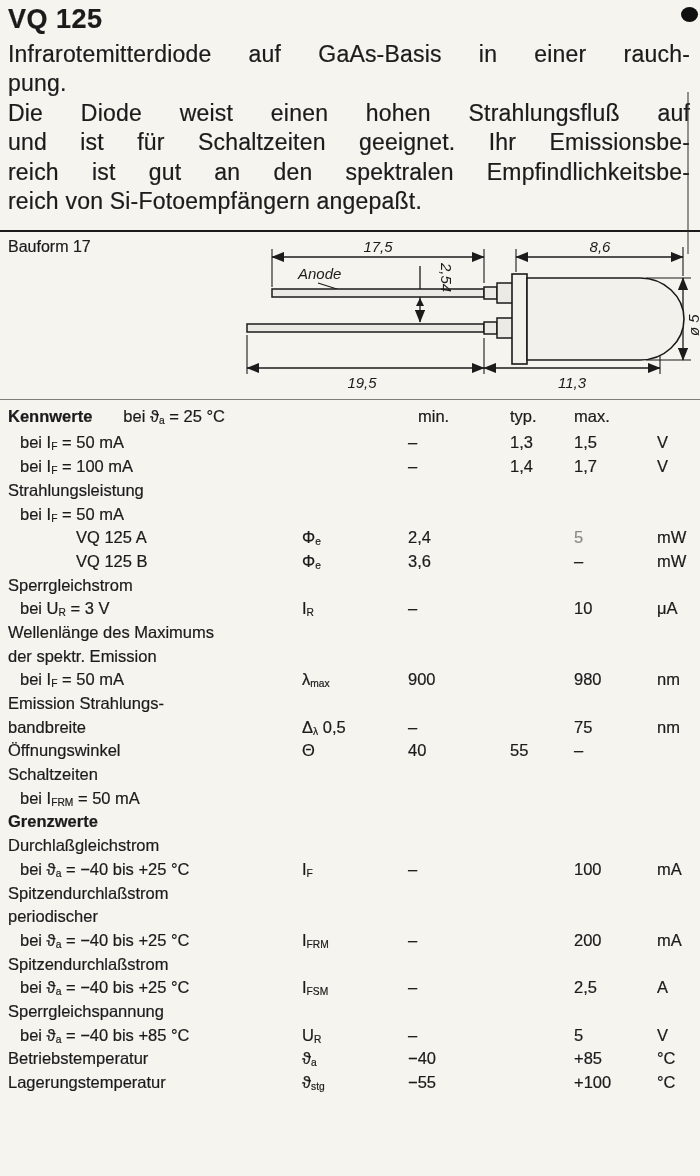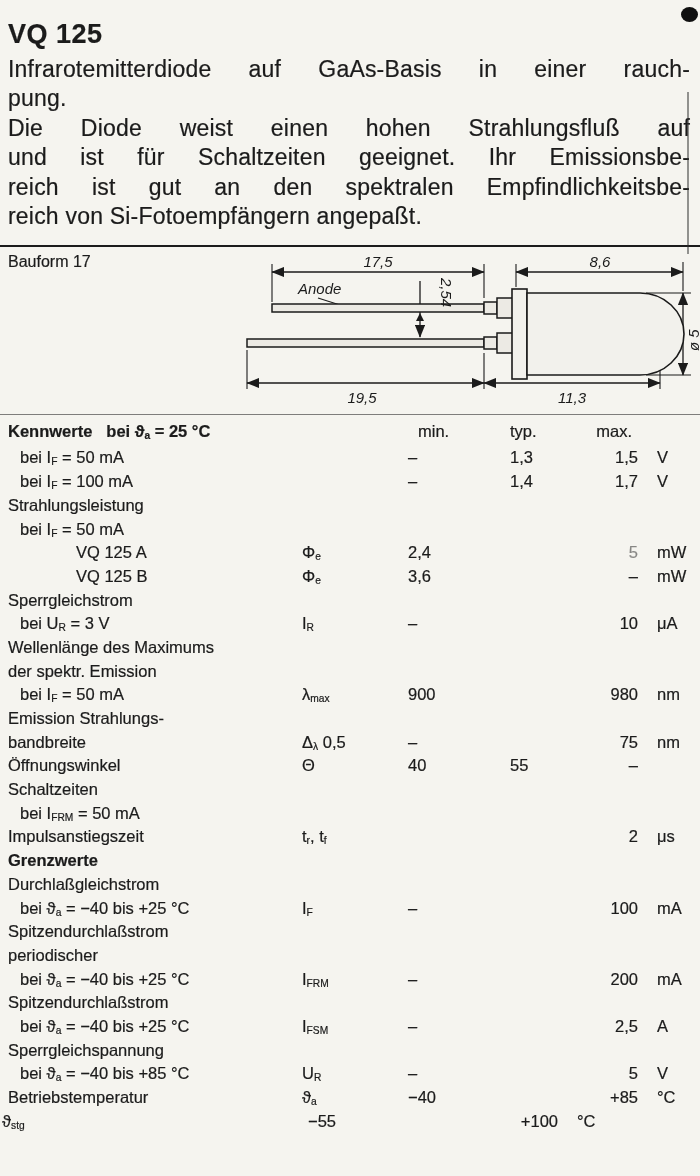--- a/index.html
+++ b/index.html
@@ -3,21 +3,21 @@
 <meta charset="utf-8">
 <style>
   *{box-sizing:border-box;margin:0;padding:0}
   html,body{width:700px;height:1176px}
   body{
     background:#f5f4ef;color:#1b1b1b;
     font-family:"Liberation Sans",sans-serif;
     position:relative;overflow:hidden;
     -webkit-text-stroke:.2px;
   }
-  .page{position:relative;width:700px;height:848px;padding-top:19px}
+  .page{position:relative;width:700px;height:848px;padding-top:4px}
   .title{font-size:27px;font-weight:700;letter-spacing:.5px;margin:0 0 5px 8px;display:inline-block}
   .corner-dot{position:absolute;top:7px;right:2px;width:17px;height:15px;background:#101010;border-radius:50%}
   .intro{margin:0 10px 0 8px;font-size:23px;line-height:29.4px;letter-spacing:.2px}
   .jline{text-align:justify;text-align-last:justify}
   .rule-top{height:2px;background:#1b1b1b;margin-top:14px}
   .rule-mid{height:1px;background:#1b1b1b;opacity:.55}
   .drawing{position:relative;height:167px}
   .bauform{position:absolute;left:8px;top:6px;font-size:16px}
   .drawing svg{position:absolute;left:0;top:0;width:700px;height:167px}
   .dl{stroke:#1b1b1b;stroke-width:1.3;marker-start:url(#ah);marker-end:url(#ah)}
@@ -30,25 +30,25 @@
   .trow{display:grid;grid-template-columns:300px 100px 88px 86px 80px 46px;height:23.7px;align-items:baseline}
   .thead{height:26px}
   .c{white-space:nowrap}
   .lab{padding-left:8px}
   .i1{padding-left:20px}
   .i2{padding-left:76px}
   .bold{font-weight:700}
   .sym{padding-left:2px}
   .min{padding-left:8px}
   .typ{padding-left:22px}
-  .max{text-align:right;padding-right:16px}
+  .max{padding-right:16px}
   .unit{padding-left:3px}
   .thead .min{padding-left:18px}
   .thead .max{padding-right:22px}
-  .cond{margin-left:14px;font-weight:700}
+  .cond{margin-left:31px;font-weight:400}
   sub{font-size:.62em;vertical-align:-.22em;letter-spacing:0}
   .light{opacity:.5}
   .edge-mark{position:absolute;left:687px;top:92px;width:2px;height:162px;background:#2e2e2e;opacity:.5}
 </style>
 </head>
 <body>
 
 <div class="page">
 
   <h1 class="title">VQ 125</h1>
@@ -261,28 +261,20 @@
         </div>
         <div class="trow">
           <div class="c lab i1">bei I<sub>FRM</sub> = 50 mA</div>
           <div class="c sym"></div>
           <div class="c min"></div>
           <div class="c typ"></div>
           <div class="c max"></div>
           <div class="c unit"></div>
         </div>
         <div class="trow">
-          <div class="c lab i0">Impulsanstiegszeit</div>
-          <div class="c sym">t<sub>r</sub>, t<sub>f</sub></div>
-          <div class="c min"></div>
-          <div class="c typ"></div>
-          <div class="c max">2</div>
-          <div class="c unit">μs</div>
-        </div>
-        <div class="trow">
           <div class="c lab i0 bold">Grenzwerte</div>
           <div class="c sym"></div>
           <div class="c min"></div>
           <div class="c typ"></div>
           <div class="c max"></div>
           <div class="c unit"></div>
         </div>
         <div class="trow">
           <div class="c lab i0">Durchlaßgleichstrom</div>
           <div class="c sym"></div>
@@ -357,20 +349,21 @@
         </div>
         <div class="trow">
           <div class="c lab i0">Betriebstemperatur</div>
           <div class="c sym">ϑ<sub>a</sub></div>
           <div class="c min">−40</div>
           <div class="c typ"></div>
           <div class="c max">+85</div>
           <div class="c unit">°C</div>
         </div>
         <div class="trow">
+          <div class="c lab i0">Lagerungstemperatur</div>
           <div class="c sym">ϑ<sub>stg</sub></div>
           <div class="c min">−55</div>
           <div class="c typ"></div>
           <div class="c max">+100</div>
           <div class="c unit">°C</div>
         </div>
       </div>
   </div>
 
 </div>

